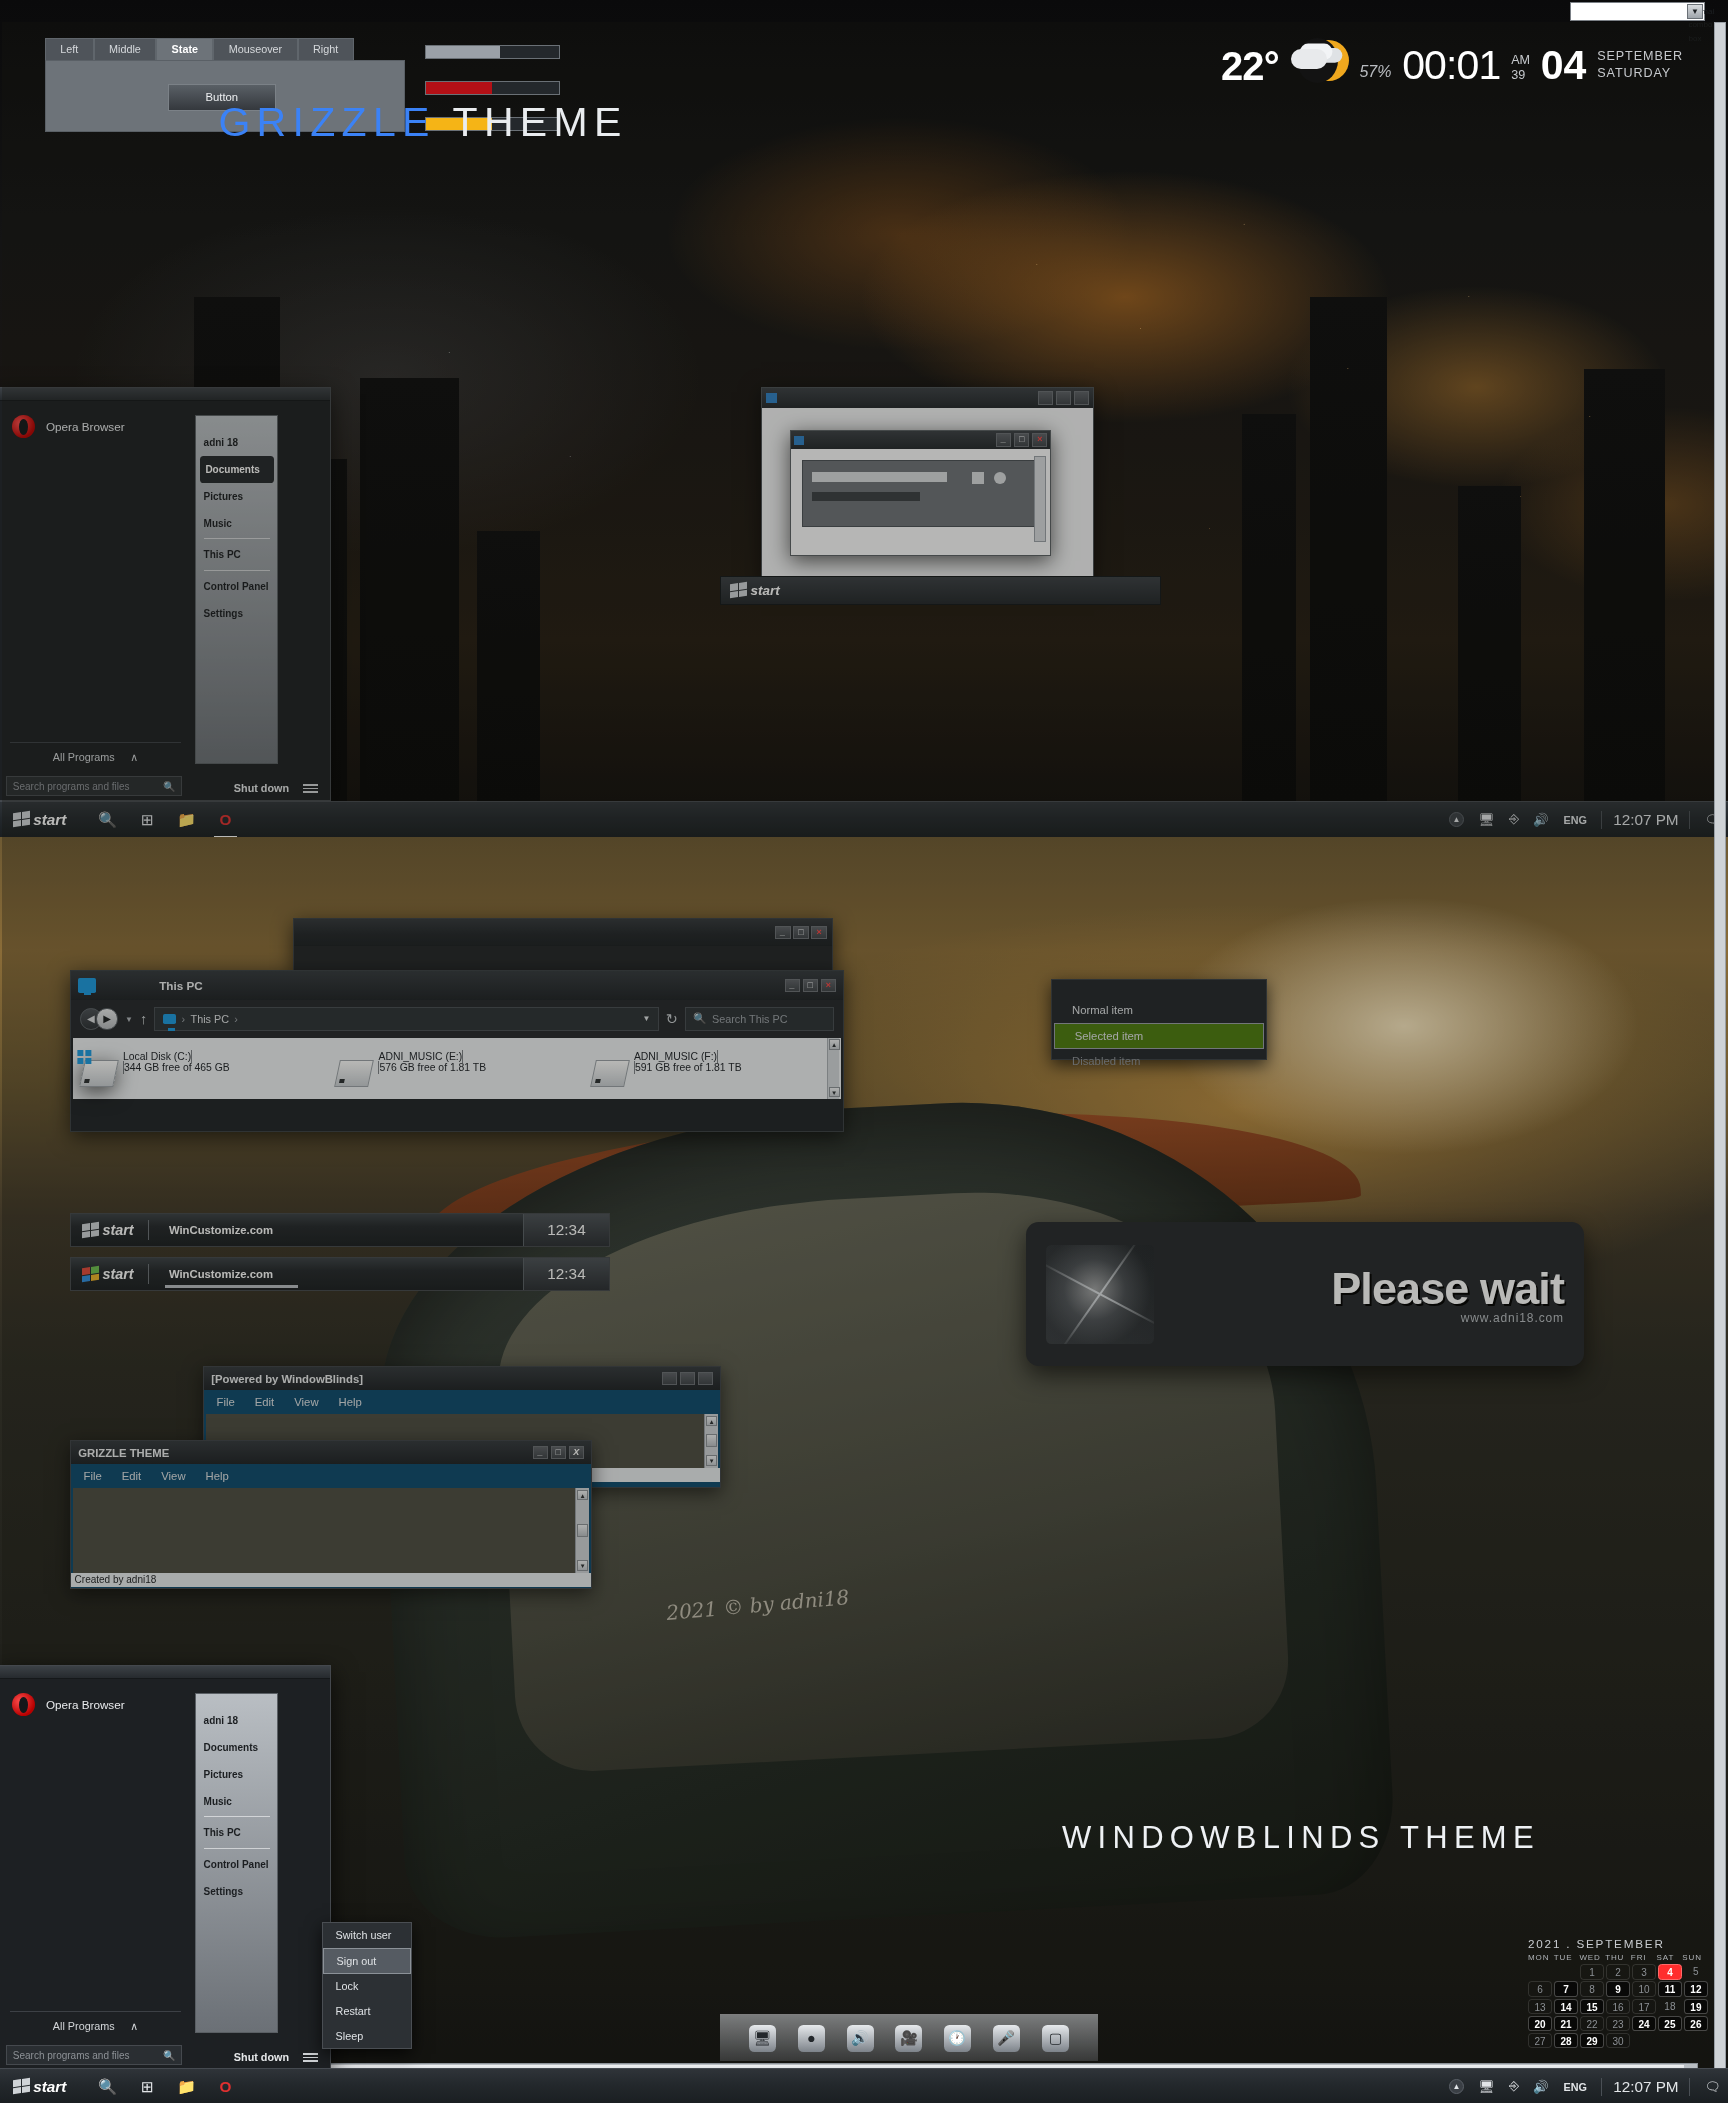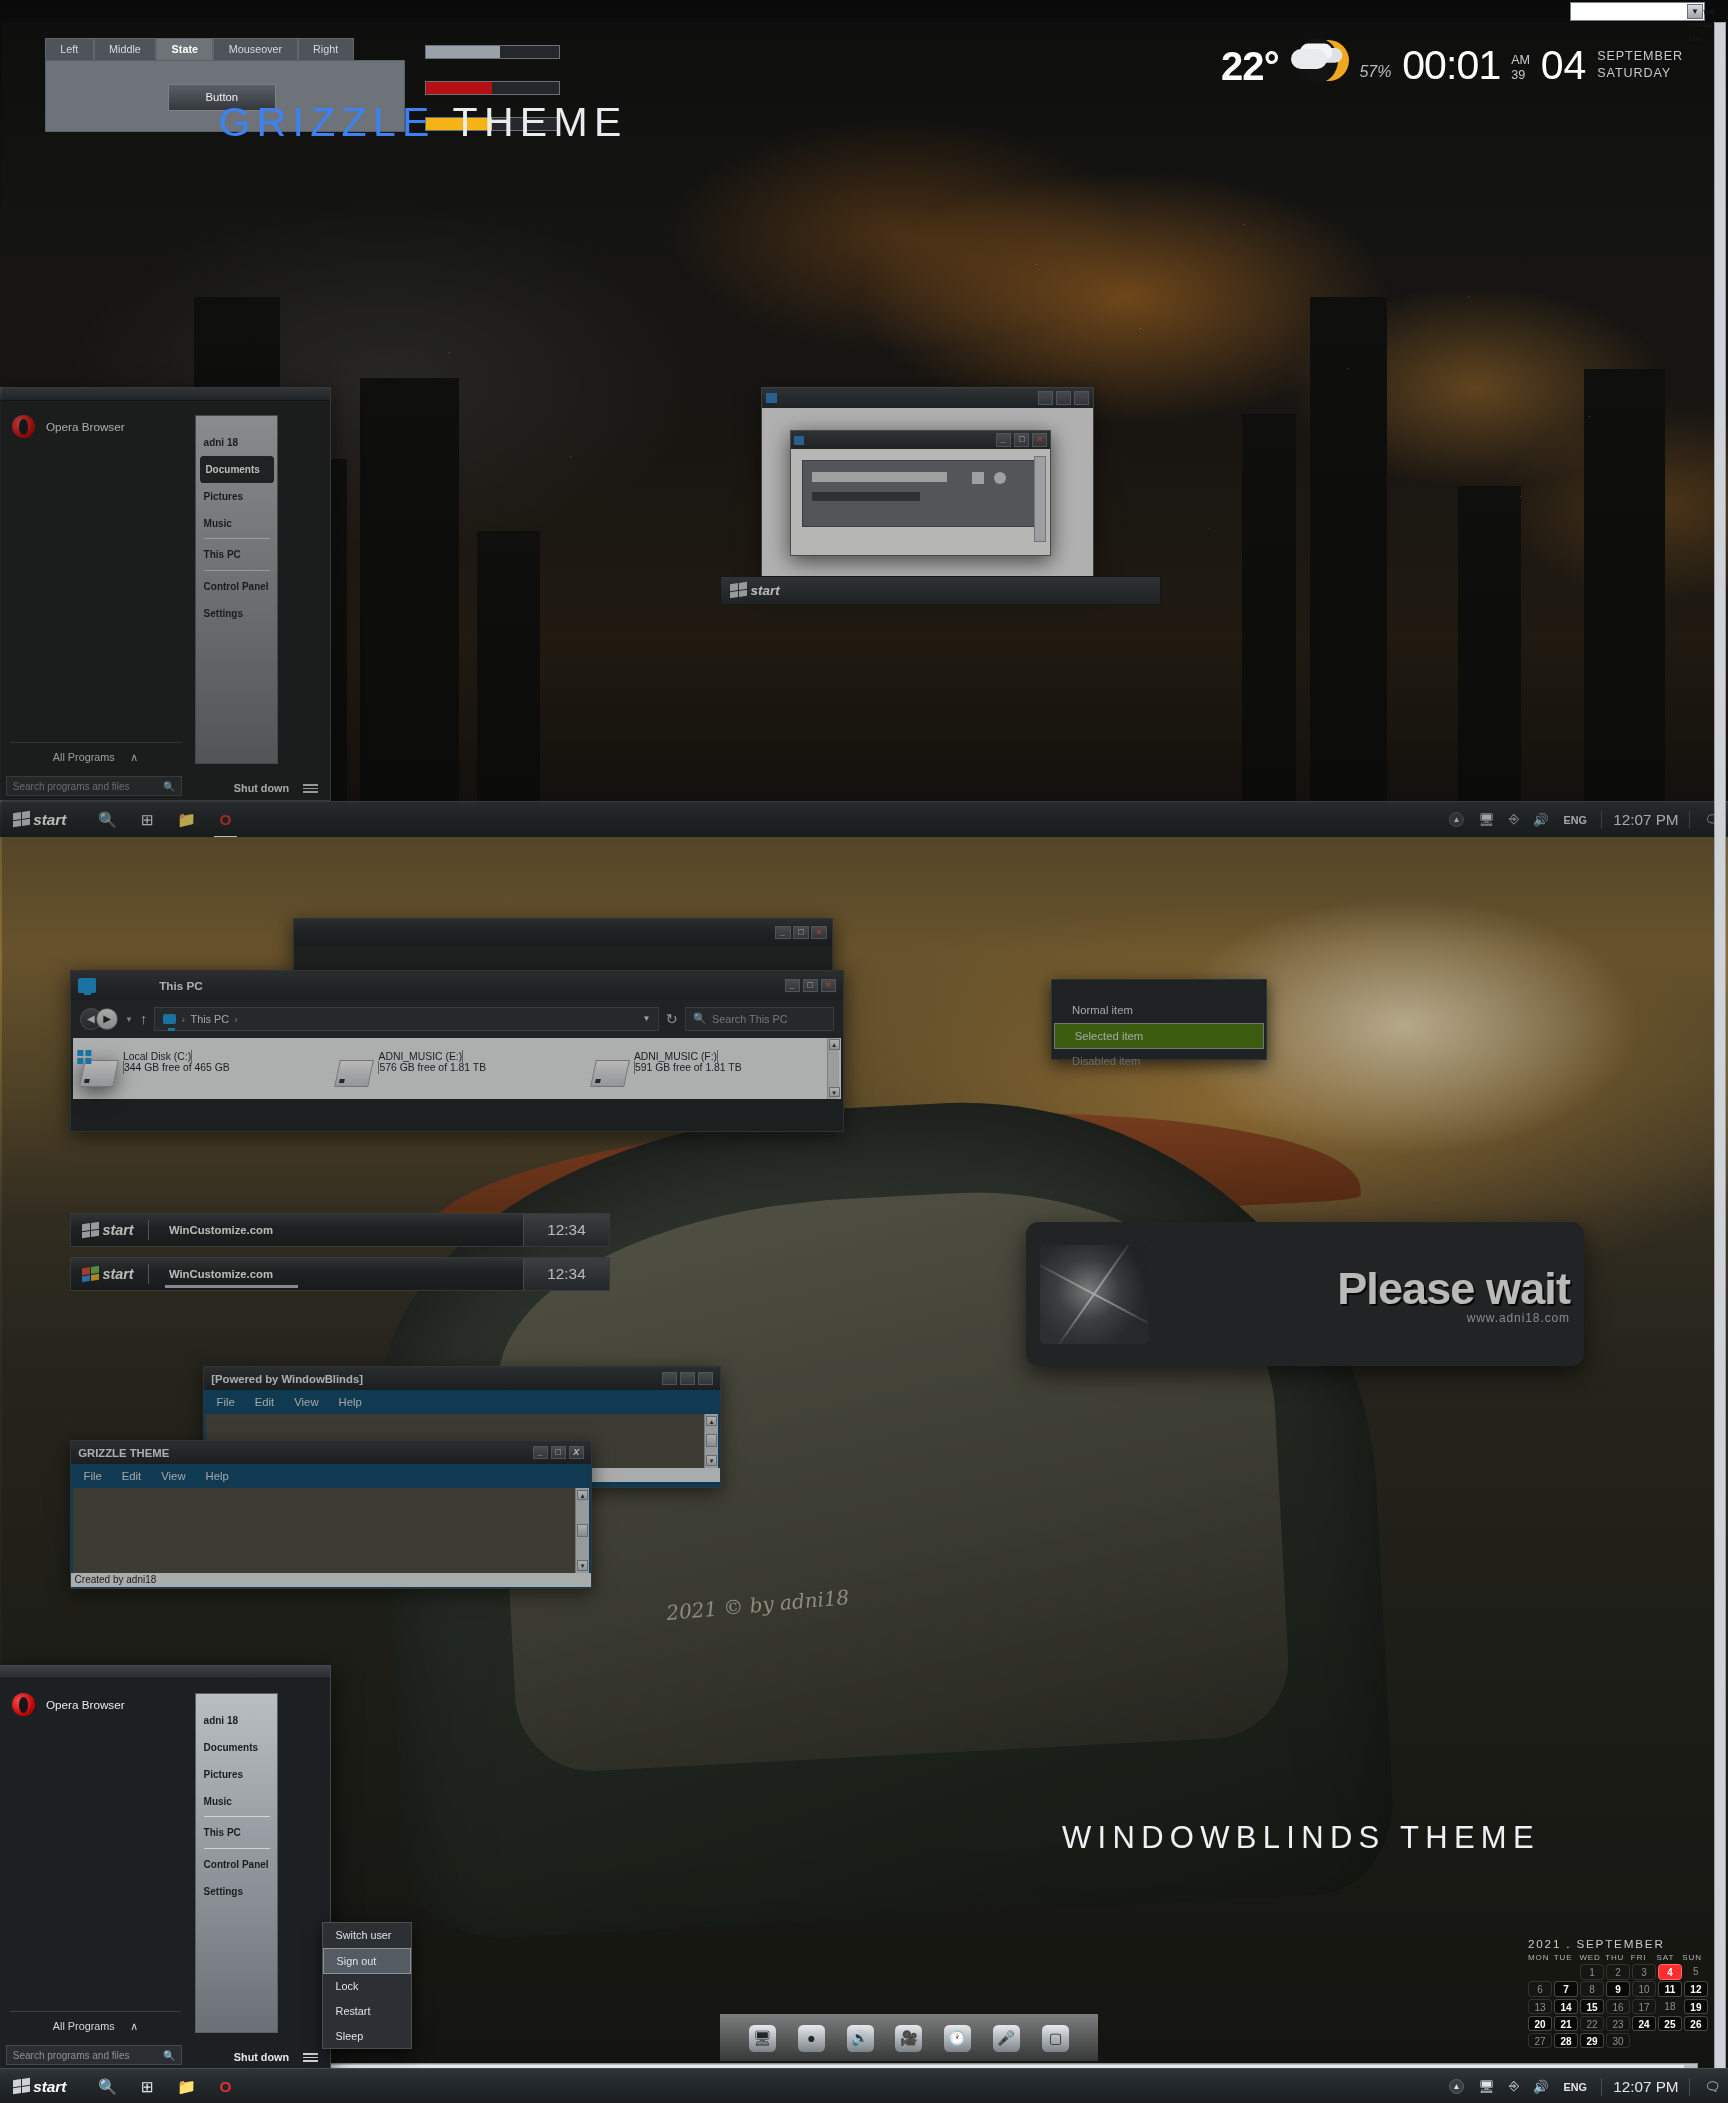--- a/index.html
+++ b/index.html
@@ -66,21 +66,21 @@
     background:#f0a81e; box-shadow:inset -10.8px 0 0 0 rgba(0,0,0,0);
   }
   .cw-moon .moon::after{ content:""; position:absolute; left:-10.8px; top:-1.8px; width:41px;height:45px;border-radius:50%;background:#131313;}
   .cw-moon .cloud{
     position:absolute; left:1.8px; top:12.6px; width:36px; height:20px; border-radius:10px; background:#e8eaec;
     box-shadow:7.2px -7.2px 0 -1.8px #f2f4f6, 18px -3.6px 0 -2.7px #dfe2e5;
   }
   .cw-hum{ font-size:16px; color:#b9bcc0; padding-bottom:5.4px; font-style:italic;}
   .cw-time{ font-size:41px; font-weight:300; line-height:1; letter-spacing:-0.9px;}
   .cw-ampm{ display:flex; flex-direction:column; font-size:12.6px; color:#c6c9cd; line-height:1.15; padding-bottom:3.6px;}
-  .cw-day{ font-size:41px; font-weight:400; line-height:1; }
+  .cw-day{ font-size:41px; font-weight:700; line-height:1; }
   .cw-date{ display:flex; flex-direction:column; font-size:12.6px; color:#c6c9cd; letter-spacing:0.9px; line-height:1.35; padding-bottom:3.6px;}
 
   
   .win{ position:absolute; background:#232629; border:0.9px solid #3a3f44;
         box-shadow:0 5.4px 20px rgba(0,0,0,.65); }
   .win-tb{ height:27px; background:linear-gradient(180deg,#33373b,#22262a 55%,#1c2023);
            display:flex; align-items:center; padding:0 5.4px; color:#e6e8ea; font-size:11.7px; }
   .btn3{ display:flex; gap:2.7px; margin-left:auto; }
   .sq{ width:15.3px;height:13.5px;background:linear-gradient(180deg,#5d6167,#3e4348);
        border:0.9px solid #6a6f75; color:#e8eaec; font-size:9px; line-height:11.7px; text-align:center; }
@@ -237,21 +237,21 @@
         display:flex; align-items:center; color:#fff; font-size:11.7px;}
   .wcb .st{ display:flex; align-items:center; gap:3.6px; padding:0 14.4px 0 10.8px; font-weight:bold; font-style:italic; font-size:14.4px;}
   .wcb .divd{ width:0.9px; height:20px; background:#6a7076;}
   .wcb .lbl{ padding-left:20px; font-weight:bold; font-size:11.3px;}
   .wcb .clk{ margin-left:auto; width:86px; text-align:center; font-size:15.3px;
              background:linear-gradient(180deg,#4b5157,#2a2e33); height:100%; line-height:32px; border-left:0.9px solid #5a6066;}
   .wcb .under{ position:absolute; left:94px; bottom:1.8px; width:133px; height:3.6px; background:#b9bec3;}
 
   
   .pw{ position:absolute; left:1026px; top:1222px; width:558px; height:144px; background:#26292d;
-       border-radius:12.6px; box-shadow:0 9px 25px rgba(0,0,0,.65); display:flex; align-items:center; padding:0 14px;}
+       border-radius:12.6px; box-shadow:0 9px 25px rgba(0,0,0,.65); display:flex; align-items:center; padding:0 20px;}
   .pw-art{ width:108px;height:99px; border-radius:5.4px;
     background:radial-gradient(circle at 45% 45%, rgba(255,255,255,.55), rgba(160,165,172,.25) 38%, rgba(40,44,48,.1) 70%),
                linear-gradient(40deg,#3a3e43,#22262a);
     position:relative; overflow:hidden;}
   .pw-art::before,.pw-art::after{ content:""; position:absolute; left:50%; top:50%; width:135px;height:1.8px;
     background:linear-gradient(90deg,transparent,#dfe3e7,transparent); transform-origin:center;}
   .pw-art::before{ transform:translate(-50%,-50%) rotate(28deg);}
   .pw-art::after{ transform:translate(-50%,-50%) rotate(-55deg);}
   .pw-txt{ margin-left:auto; text-align:right; }
   .pw-t1{ font-size:45px; font-weight:bold; color:#fff; letter-spacing:-0.9px; text-shadow:1.8px 1.8px 0 #000;}

